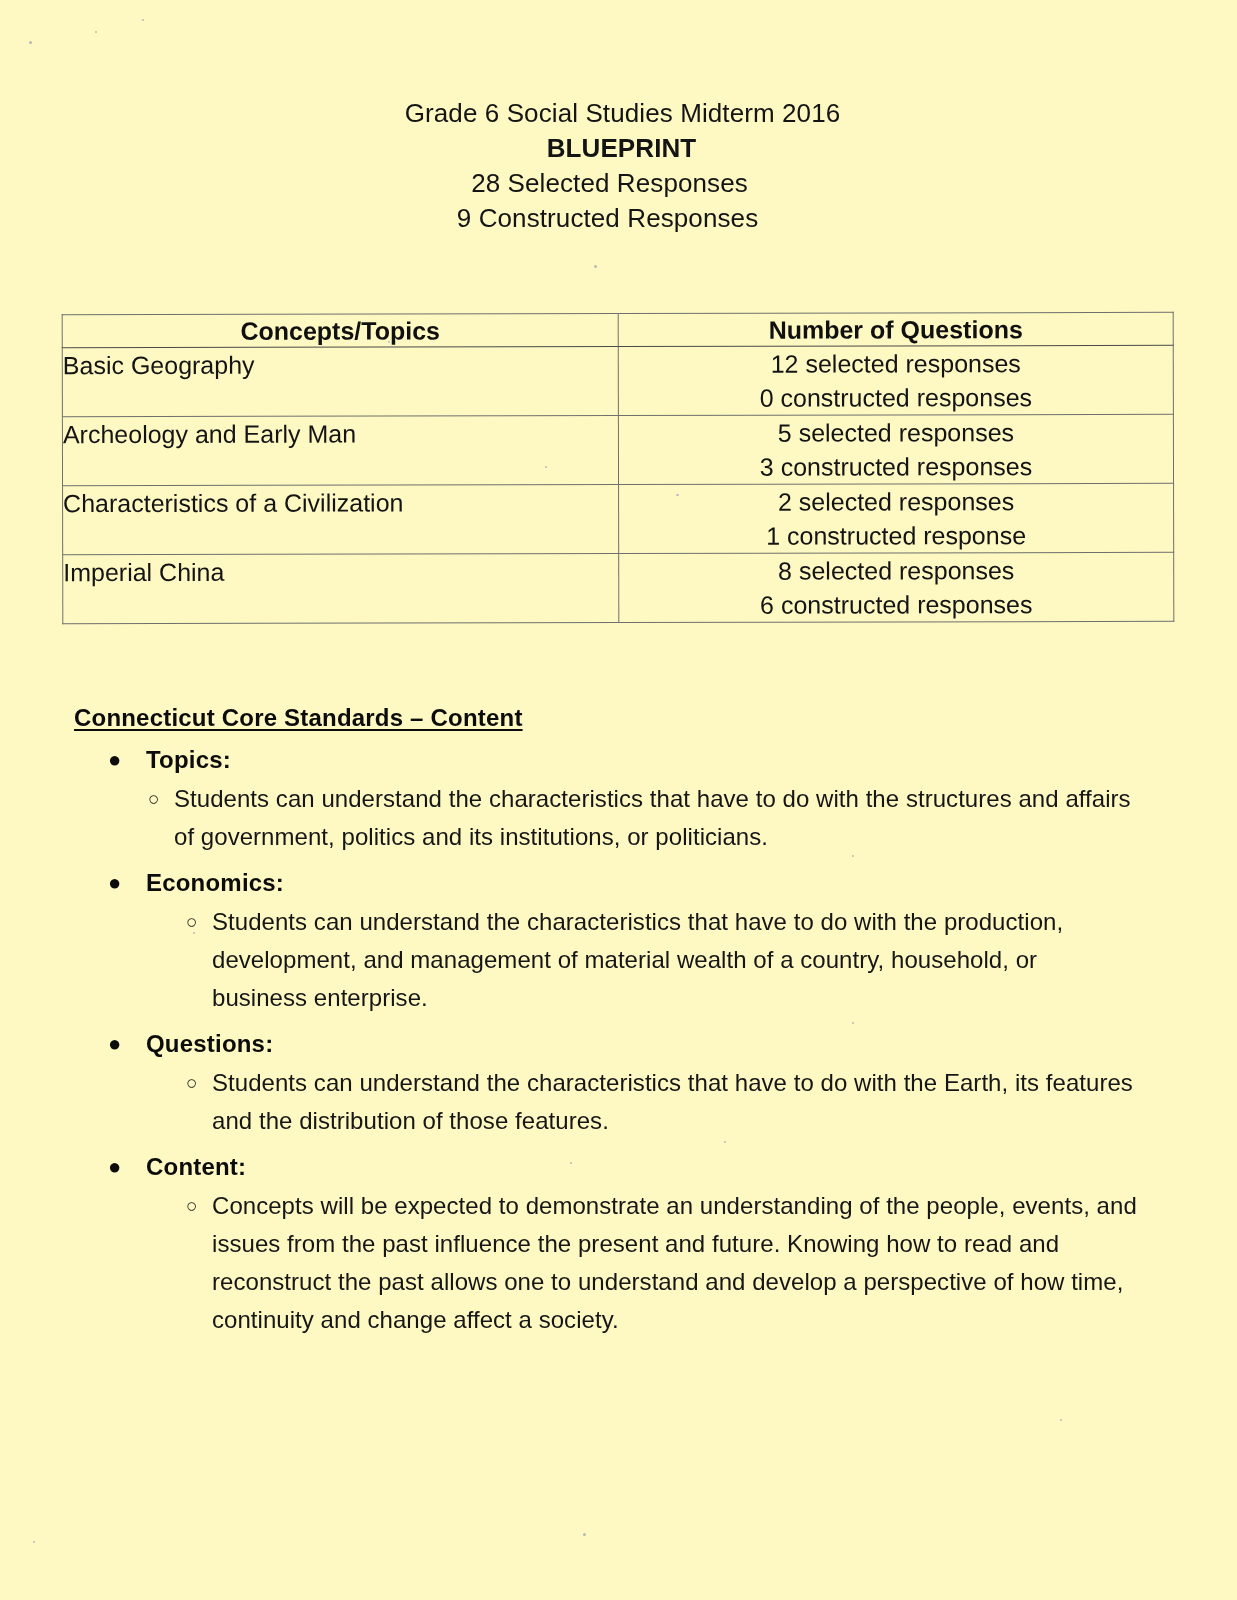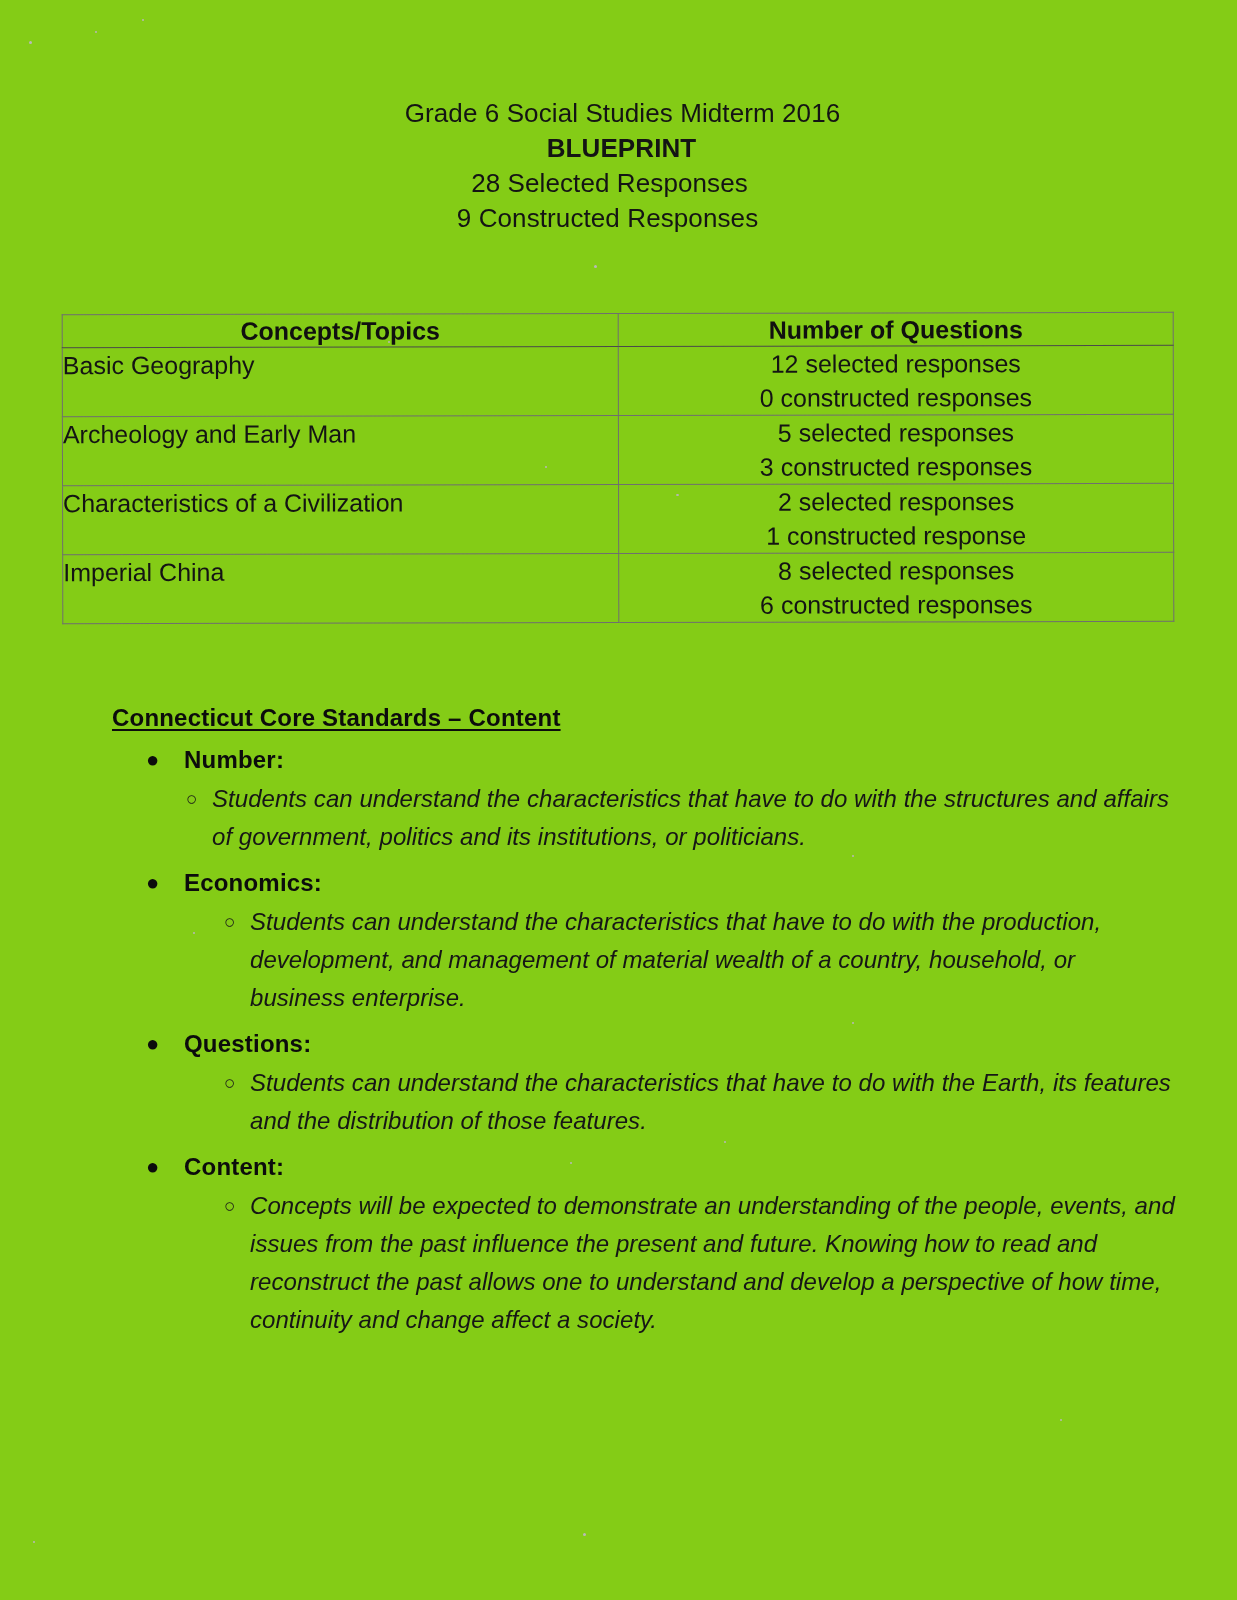--- a/index.html
+++ b/index.html
@@ -15,21 +15,21 @@
     overflow: hidden;
     font-family: "Liberation Sans", sans-serif;
     color: #0d0d0d;
     -webkit-font-smoothing: antialiased;
   }
 
   
   .page {
     position: absolute;
     inset: 0;
-    background: #84cc16;
+    background: #fef9c3;
   }
 
   .speckle {
     position: absolute;
     background: #b9b9b9;
     border-radius: 50%;
     pointer-events: none;
   }
 
   
@@ -105,21 +105,20 @@
     color: #141414;
     white-space: nowrap;
   }
 
   
   .standards {
     position: absolute;
     left: 74px;
     top: 703px;
     width: 1090px;
-    margin-left: 38px;
   }
   .std-heading {
     font-size: 24px;
     font-weight: bold;
     text-decoration: underline;
     text-underline-offset: 3px;
     color: #0c0c0c;
     line-height: 30px;
     letter-spacing: 0.2px;
     white-space: nowrap;
@@ -158,21 +157,20 @@
     flex: 0 0 auto;
     font-size: 19px;
     line-height: 38px;
     color: #1a1a1a;
   }
   .sub-text {
     font-size: 24px;
     line-height: 38px;
     color: #161616;
     letter-spacing: 0.05px;
-    font-style: italic;
   }
 
   
   .indent-shallow .bullet-circle { margin-left: 74px; width: 26px; }
   .indent-deep    .bullet-circle { margin-left: 112px; width: 26px; }
 
   .indent-shallow .sub-text { width: 960px; }
   .indent-deep    .sub-text { width: 925px; }
 </style>
 </head>
@@ -258,21 +256,21 @@
     </tbody>
   </table>
 
   <div class="standards">
 
     <div class="std-heading">Connecticut Core Standards – Content</div>
 
     <div class="cat">
       <div class="cat-row">
         <span class="bullet-disc">●</span>
-        <span class="cat-label">Number:</span>
+        <span class="cat-label">Topics:</span>
       </div>
       <div class="sub-row indent-shallow">
         <span class="bullet-circle">○</span>
         <span class="sub-text">Students can understand the characteristics that have to do with the structures and affairs of government, politics and its institutions, or politicians.</span>
       </div>
     </div>
 
     <div class="cat">
       <div class="cat-row">
         <span class="bullet-disc">●</span>

